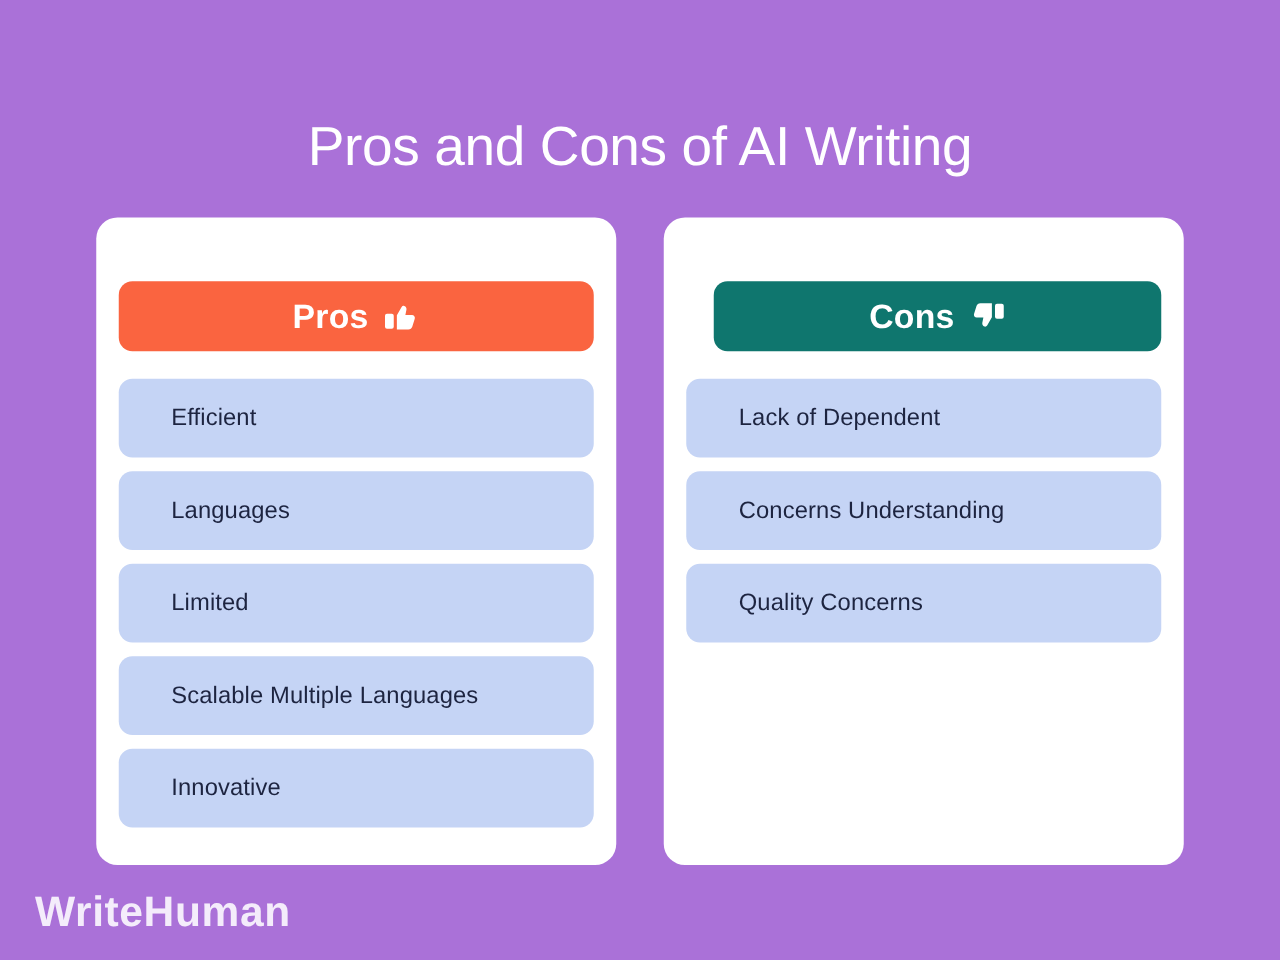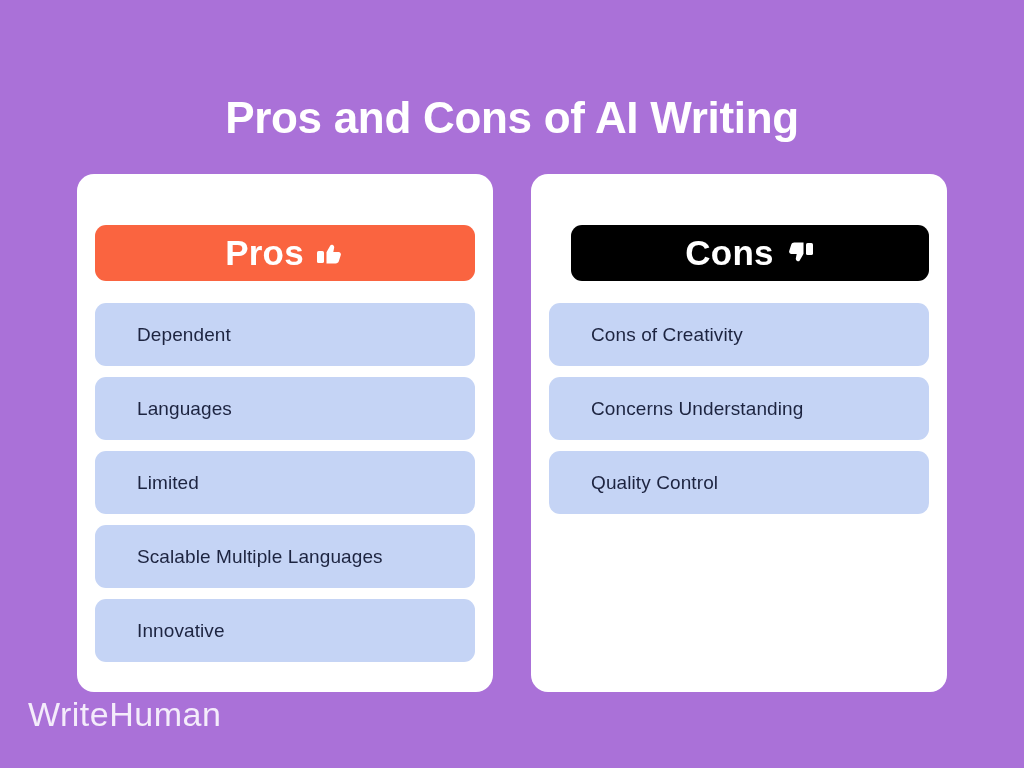--- a/index.html
+++ b/index.html
@@ -17,21 +17,21 @@
 
   
   .page-title {
     position: absolute;
     top: 90px;
     left: 0;
     width: 1024px;
     text-align: center;
     color: #ffffff;
     font-size: 44px;
-    font-weight: bold;
+    font-weight: normal;
     letter-spacing: -0.3px;
     line-height: 56px;
     white-space: nowrap;
   }
 
   
   .cards {
     position: absolute;
     top: 174px;
     left: 77px;
@@ -53,26 +53,26 @@
   
   .card-header {
     height: 56px;
     border-radius: 11px;
     display: flex;
     align-items: center;
     justify-content: center;
     gap: 11px;
     margin-bottom: 22px;
     color: #ffffff;
-    font-size: 35px;
+    font-size: 27px;
     font-weight: bold;
     letter-spacing: 0.2px;
   }
   .card-header.pros { background: #fa6440; }
-  .card-header.cons { background: #000000; margin-left: 22px; }
+  .card-header.cons { background: #0f766e; margin-left: 22px; }
 
   .header-icon {
     display: inline-flex;
     align-items: center;
     justify-content: center;
     width: 30px;
     height: 30px;
   }
   .header-icon svg { display: block; }
 
@@ -96,24 +96,24 @@
     color: #1d2440;
     font-size: 19px;
     font-weight: normal;
     letter-spacing: 0.1px;
   }
 
   
   .brand-logo {
     position: absolute;
     left: 28px;
-    bottom: 34px;
+    bottom: 18px;
     color: #f4ecfb;
     font-size: 34px;
-    font-weight: normal;
+    font-weight: bold;
     letter-spacing: 0.5px;
     line-height: 40px;
     white-space: nowrap;
   }
 </style>
 </head>
 <body>
 
 <div class="page-title">Pros and Cons of AI Writing</div>
 
@@ -123,40 +123,40 @@
     <div class="card-header pros">
       <span>Pros</span>
       <span class="header-icon">
         <svg width="30" height="30" viewBox="0 0 30 30" aria-hidden="true">
           <rect x="2" y="13" width="7" height="12" rx="1.6" fill="#ffffff"></rect>
           <path d="M11.5 25.5h9.2c1.5 0 2.7-0.9 3.1-2.2l2.0-6.4c0.45-1.45-0.65-2.9-2.2-2.9h-5.3l0.85-4.2c0.26-1.3-0.45-2.6-1.7-3.05-0.82-0.3-1.73 0.03-2.16 0.78l-3.8 6.6v11.37z" fill="#ffffff"></path>
         </svg>
       </span>
     </div>
     <ul class="item-list">
-      <li class="item-pill">Dependent</li>
+      <li class="item-pill">Efficient</li>
       <li class="item-pill">Languages</li>
       <li class="item-pill">Limited</li>
       <li class="item-pill">Scalable Multiple Languages</li>
       <li class="item-pill">Innovative</li>
     </ul>
   </div>
 
   <div class="card">
     <div class="card-header cons">
       <span>Cons</span>
       <span class="header-icon">
         <svg width="30" height="30" viewBox="0 0 30 30" aria-hidden="true">
           <rect x="21" y="5" width="7" height="12" rx="1.6" fill="#ffffff"></rect>
           <path d="M18.5 4.5H9.3C7.8 4.5 6.6 5.4 6.2 6.7l-2.0 6.4c-0.45 1.45 0.65 2.9 2.2 2.9h5.3l-0.85 4.2c-0.26 1.3 0.45 2.6 1.7 3.05 0.82 0.3 1.73-0.03 2.16-0.78l3.8-6.6V4.5z" fill="#ffffff"></path>
         </svg>
       </span>
     </div>
     <ul class="item-list">
-      <li class="item-pill">Cons of Creativity</li>
+      <li class="item-pill">Lack of Dependent</li>
       <li class="item-pill">Concerns Understanding</li>
-      <li class="item-pill">Quality Control</li>
+      <li class="item-pill">Quality Concerns</li>
     </ul>
   </div>
 
 </div>
 
 <div class="brand-logo">WriteHuman</div>
 
 </body></html>

